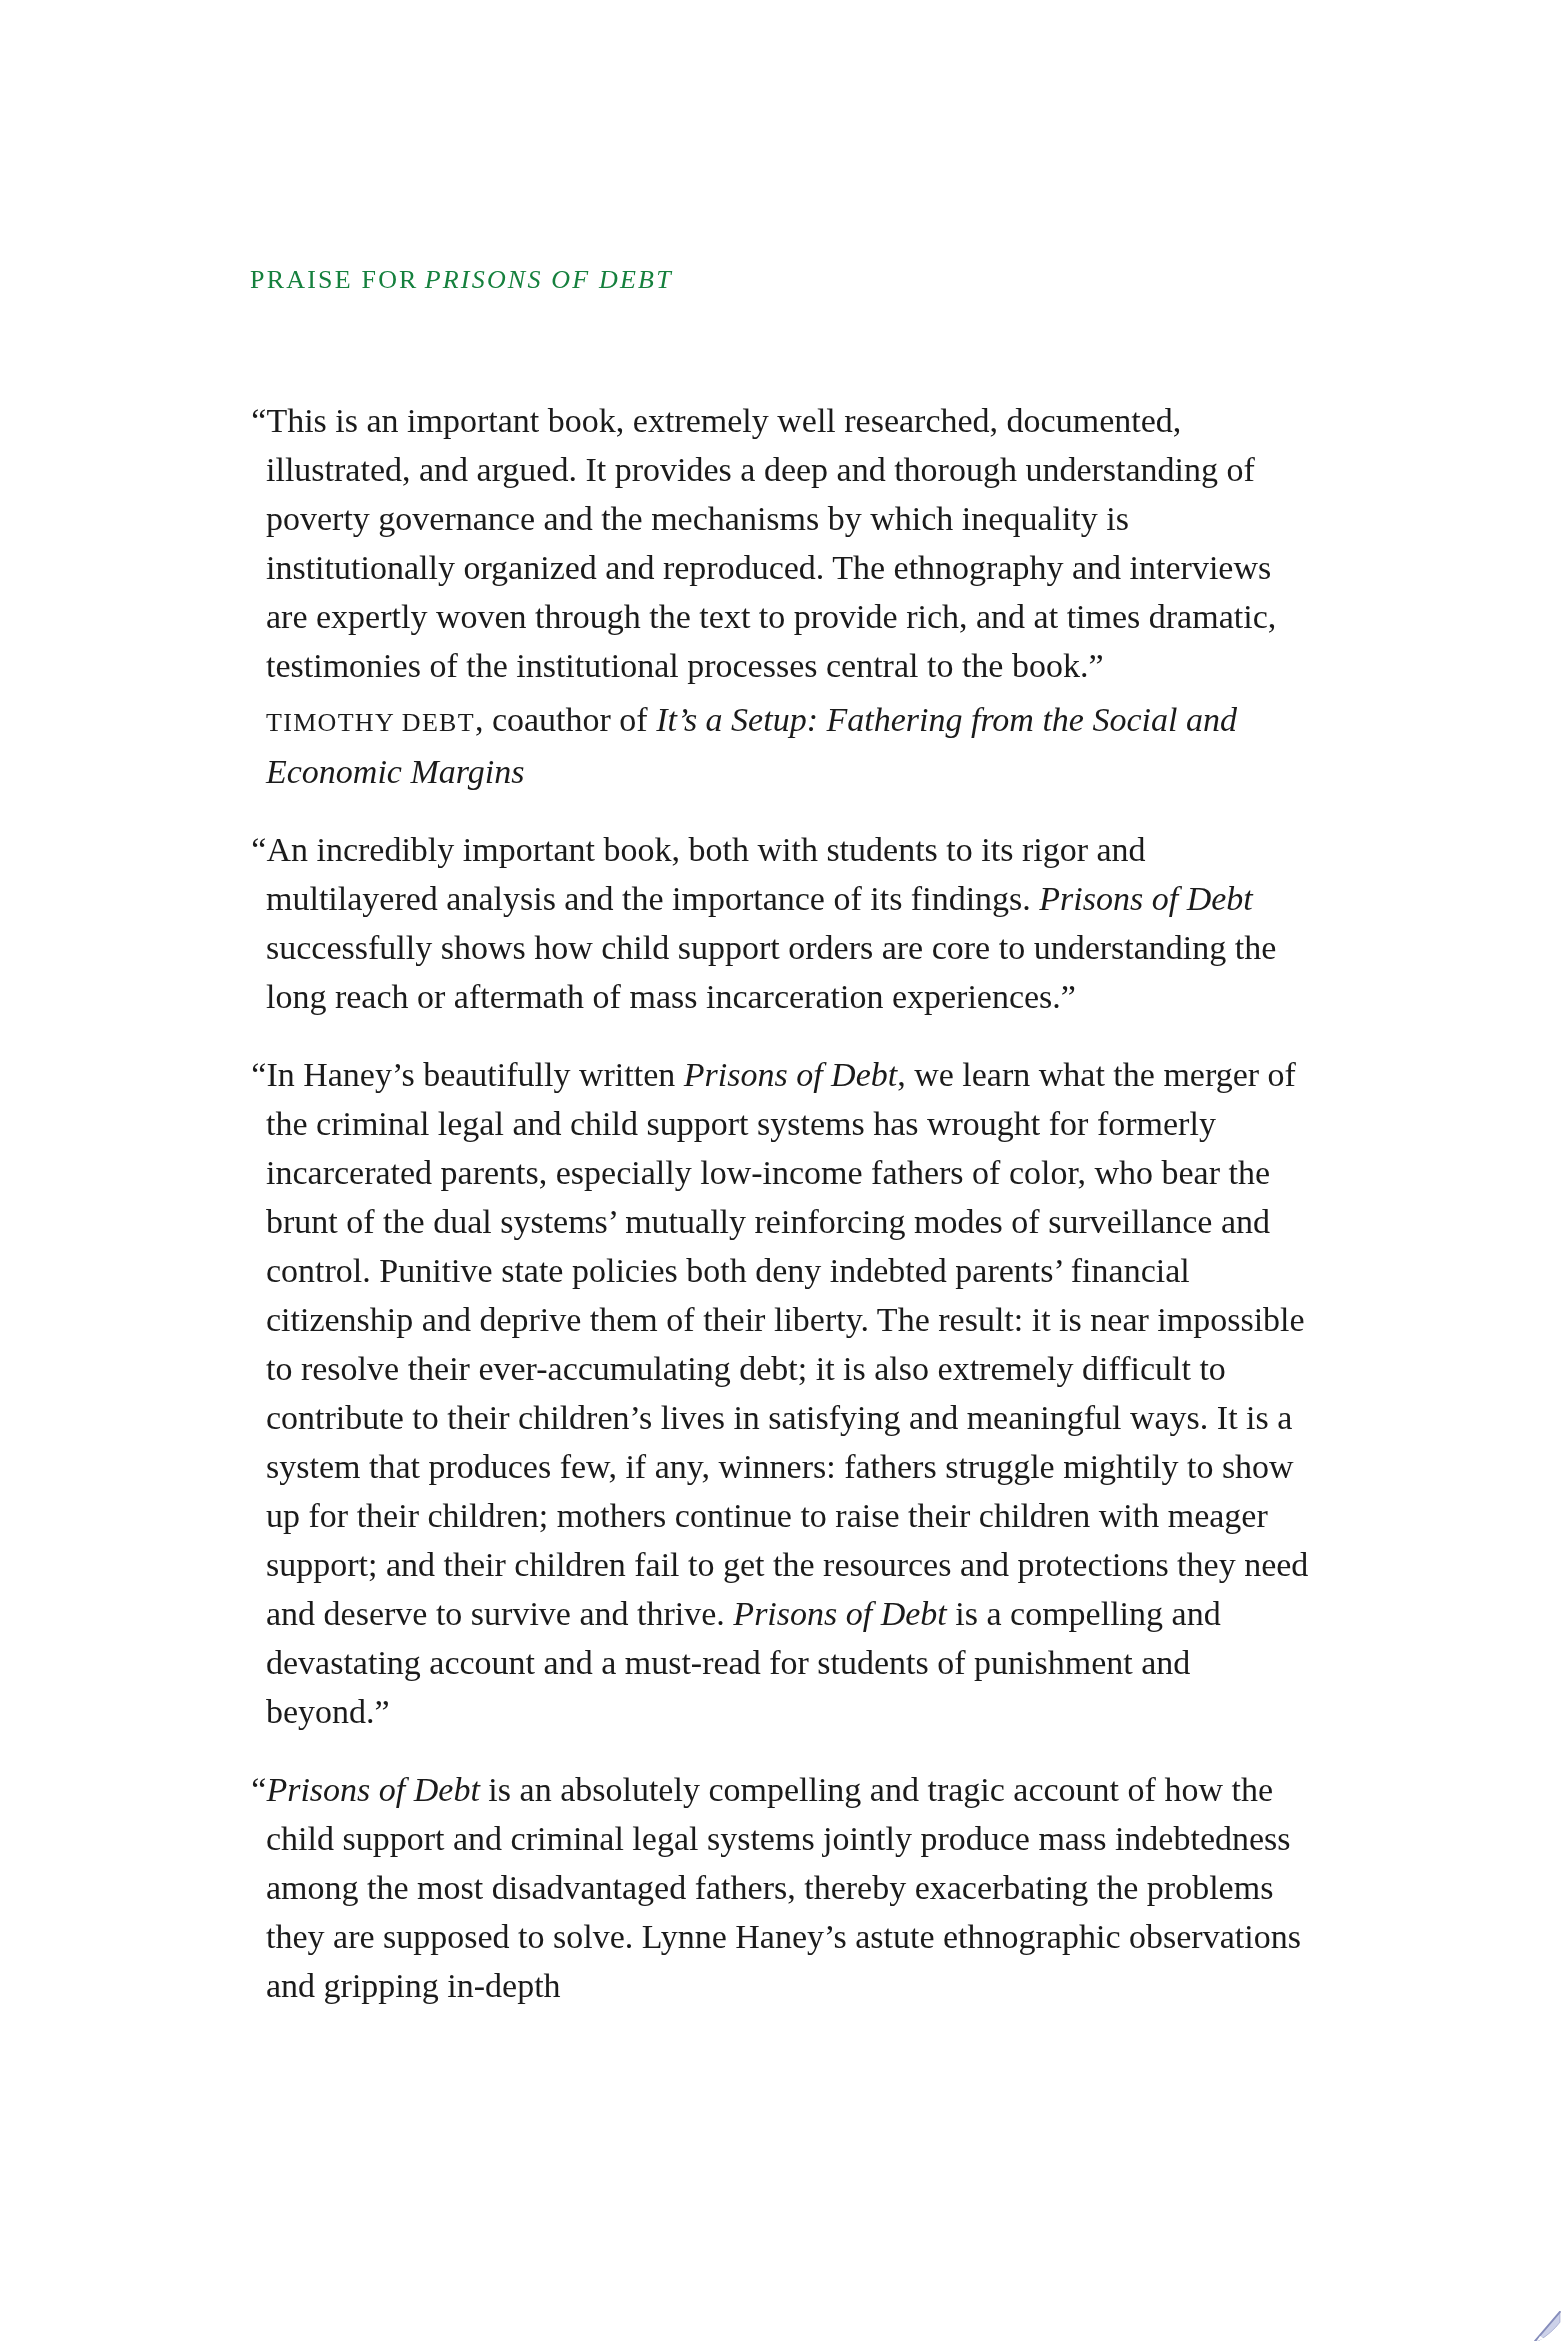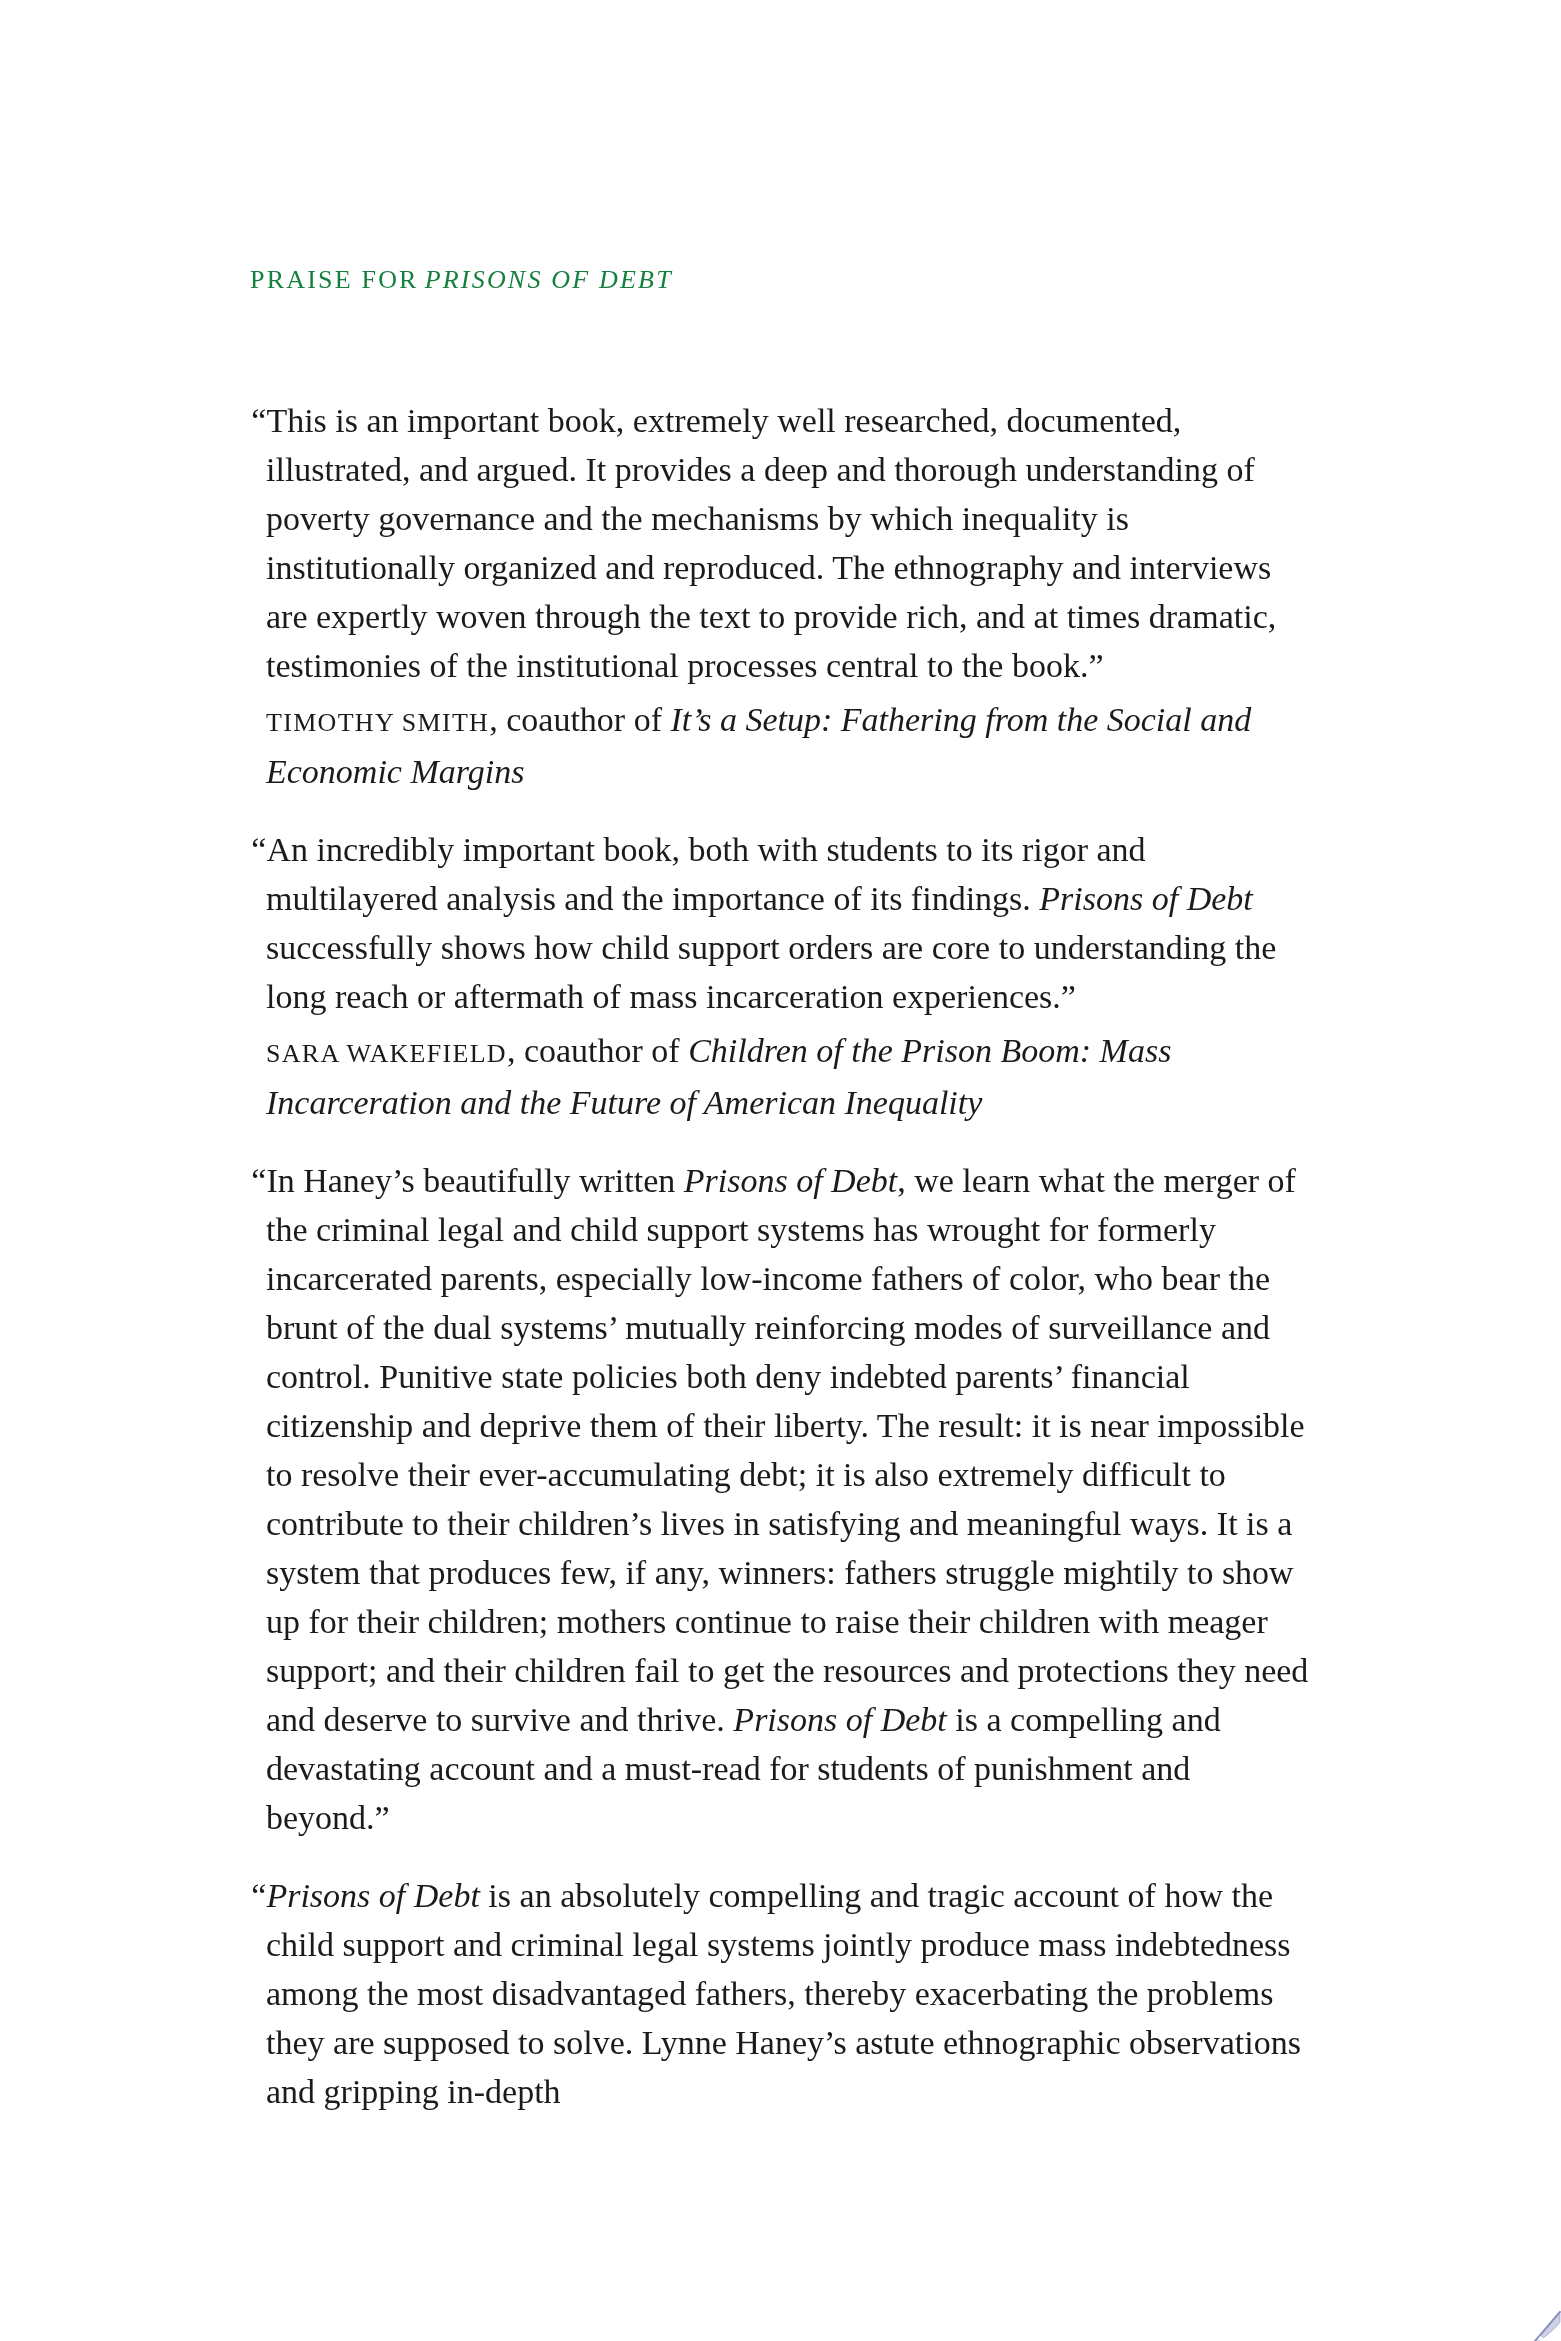--- a/index.html
+++ b/index.html
@@ -59,25 +59,24 @@
 </style>
 </head>
 <body>
 
 <main class="content">
   <h1 class="header"><span class="prefix">PRAISE FOR</span><span class="title it">PRISONS OF DEBT</span></h1>
 
   <section id="quotes">
       <figure class="praise">
         <blockquote class="q"><span>“This is an important book, extremely well researched, documented, illustrated, and argued. It provides a deep and thorough understanding of poverty governance and the mechanisms by which inequality is institutionally organized and reproduced. The ethnography and interviews are expertly woven through the text to provide rich, and at times dramatic, testimonies of the institutional processes central to the book.”</span></blockquote>
-        <figcaption class="attr"><span class="sc">TIMOTHY SMITH</span><span>, coauthor of </span><span class="it">It’s a Setup: Fathering from the Social and Economic Margins</span></figcaption>
+        <figcaption class="attr"><span class="sc">TIMOTHY DEBT</span><span>, coauthor of </span><span class="it">It’s a Setup: Fathering from the Social and Economic Margins</span></figcaption>
       </figure>
       <figure class="praise">
         <blockquote class="q"><span>“An incredibly important book, both with students to its rigor and multilayered analysis and the importance of its findings. </span><span class="it">Prisons of Debt</span><span> successfully shows how child support orders are core to understanding the long reach or aftermath of mass incarceration experiences.”</span></blockquote>
-        <figcaption class="attr"><span class="sc">SARA WAKEFIELD</span><span>, coauthor of </span><span class="it">Children of the Prison Boom: Mass Incarceration and the Future of American Inequality</span></figcaption>
       </figure>
       <figure class="praise">
         <blockquote class="q"><span>“In Haney’s beautifully written </span><span class="it">Prisons of Debt</span><span>, we learn what the merger of the criminal legal and child support systems has wrought for formerly incarcerated parents, especially low-income fathers of color, who bear the brunt of the dual systems’ mutually reinforcing modes of surveillance and control. Punitive state policies both deny indebted parents’ financial citizenship and deprive them of their liberty. The result: it is near impossible to resolve their ever-accumulating debt; it is also extremely difficult to contribute to their children’s lives in satisfying and meaningful ways. It is a system that produces few, if any, winners: fathers struggle mightily to show up for their children; mothers continue to raise their children with meager support; and their children fail to get the resources and protections they need and deserve to survive and thrive. </span><span class="it">Prisons of Debt</span><span> is a compelling and devastating account and a must-read for students of punishment and beyond.”</span></blockquote>
       </figure>
       <figure class="praise">
         <blockquote class="q"><span>“</span><span class="it">Prisons of Debt</span><span> is an absolutely compelling and tragic account of how the child support and criminal legal systems jointly produce mass indebtedness among the most disadvantaged fathers, thereby exacerbating the problems they are supposed to solve. Lynne Haney’s astute ethnographic observations and gripping in-depth</span></blockquote>
       </figure>
     </section>
 </main>
 

